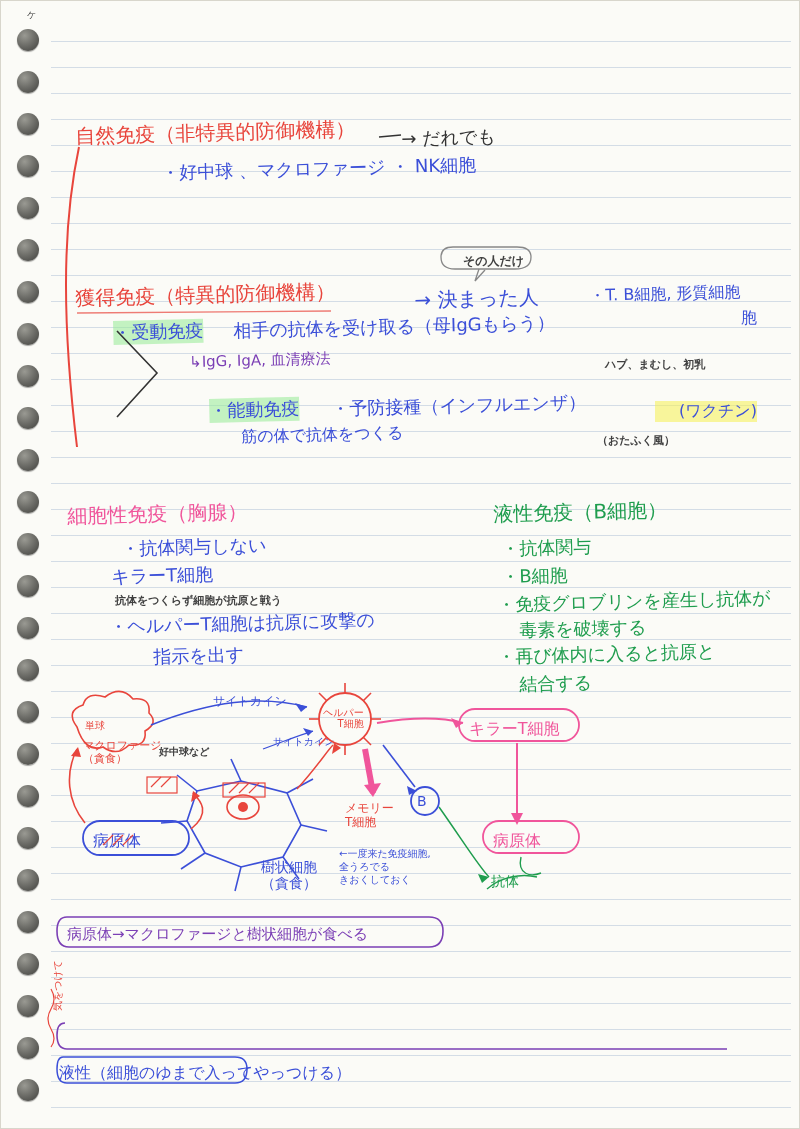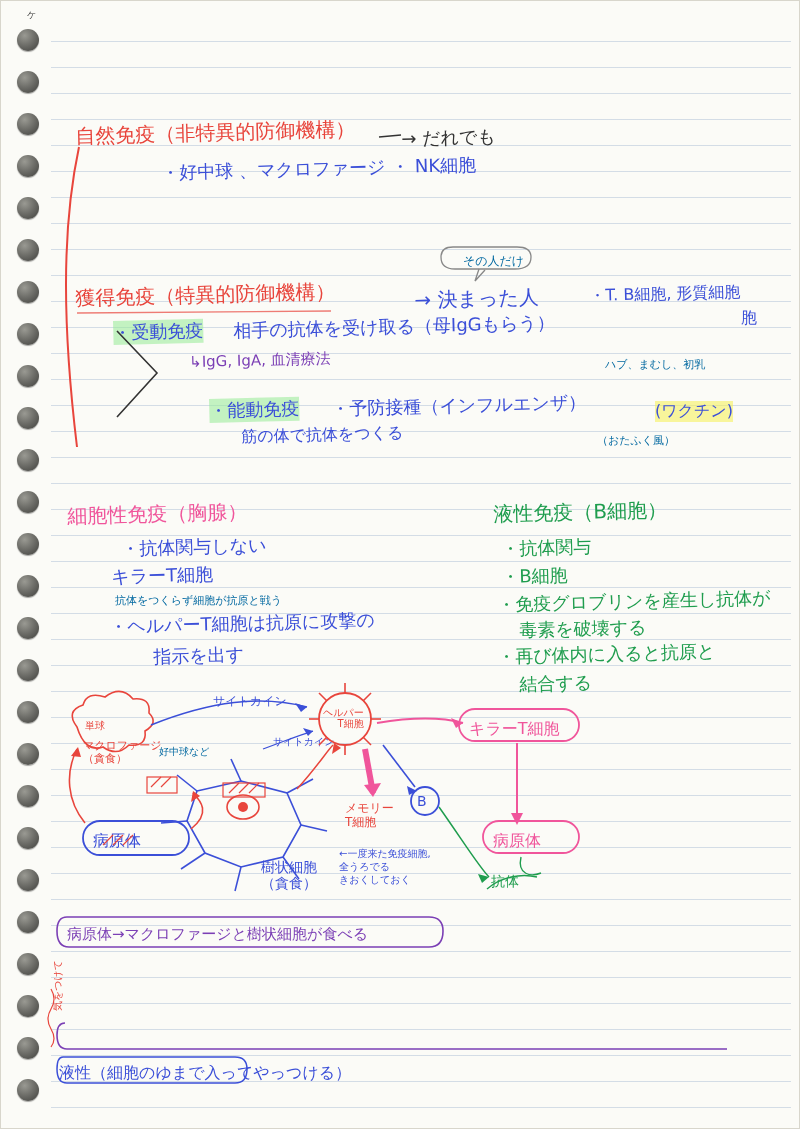--- a/index.html
+++ b/index.html
@@ -28,22 +28,22 @@
     box-shadow:0 1px 1px rgba(0,0,0,.35);}
   .nw{position:absolute;color:#333;font-size:9px;}
 
   .hand{position:absolute;white-space:pre;font-family:"DejaVu Sans", sans-serif;}
   .red{color:#e8453c;}
   .pink{color:#f0559b;}
   .blue{color:#3b4fd8;}
   .green{color:#1f9d4e;}
   .purple{color:#7b3fb5;}
   .black{color:#333;}
-  .gray{color:#0369a1;}
-  .hl-y{background:rgba(245,240,80,.55);}
+  .gray{color:#404040;font-weight:bold;}
+  .hl-y{background:rgba(245,240,80,.55);padding-left:24px;}
   .hl-g{background:rgba(150,235,150,.55);}
   .sz20{font-size:20px;}
   .sz18{font-size:18px;}
   .sz16{font-size:16px;}
   .sz14{font-size:14px;}
   .sz12{font-size:12px;}
   .sz11{font-size:11px;}
   .sz10{font-size:10px;}
   .slant{transform:rotate(-1.5deg);transform-origin:left top;}
   .rot90{transform:rotate(-90deg);transform-origin:left top;}

